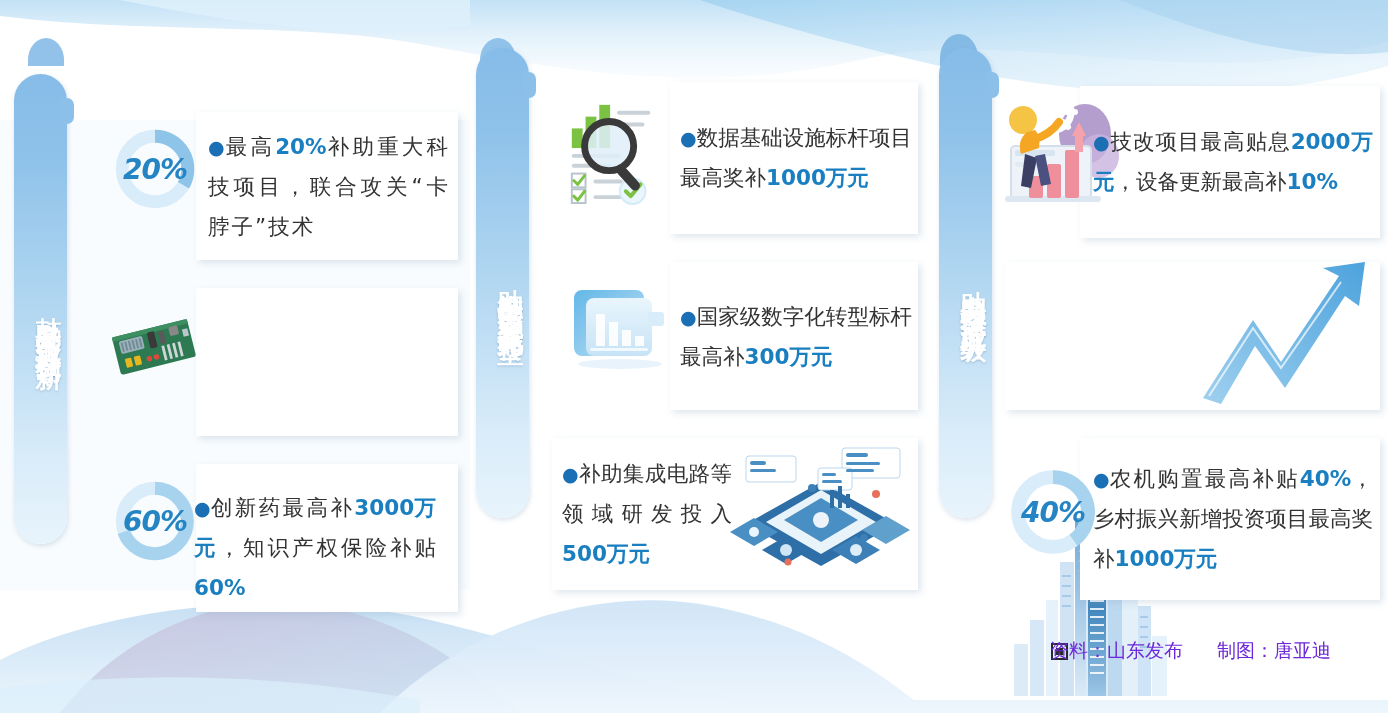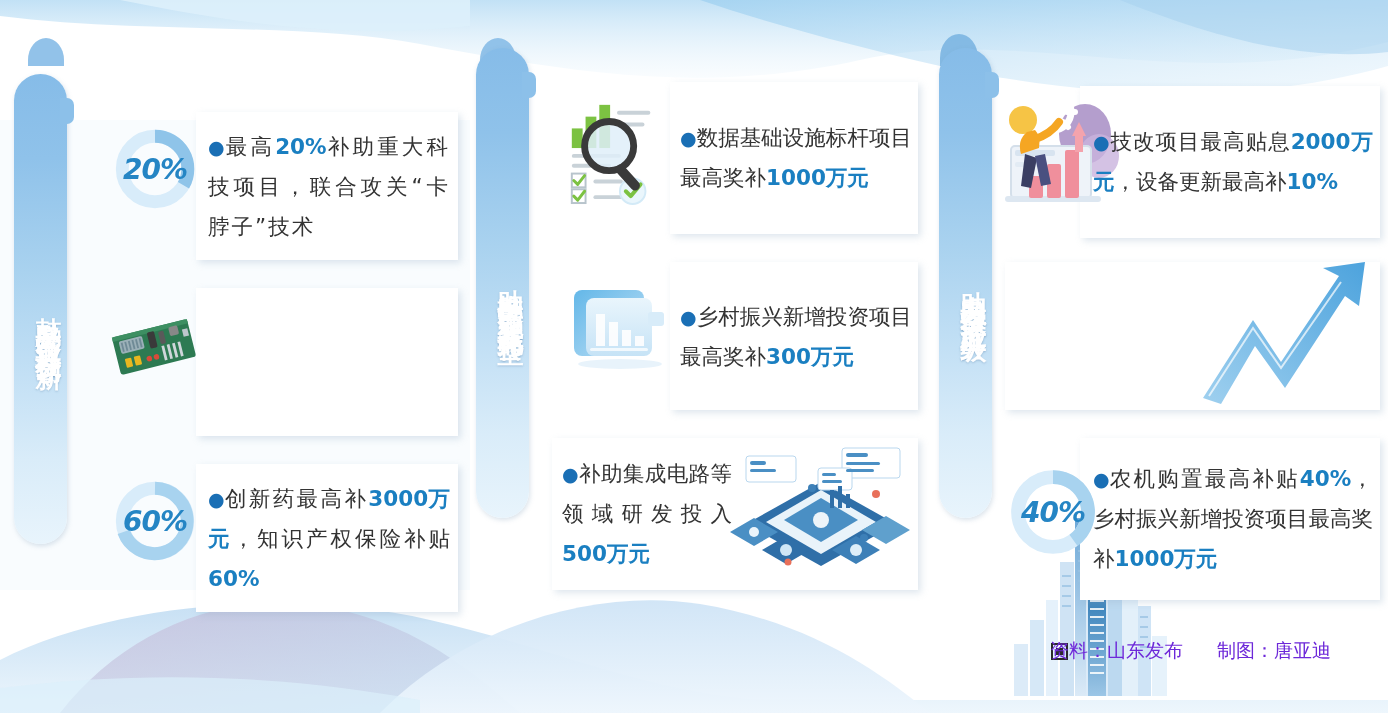--- a/index.html
+++ b/index.html
@@ -240,21 +240,21 @@
     </div>
 
     <div class="card" style="left:196px;top:438px;width:262px;height:148px;"></div>
     <div class="donut" style="left:112px;top:452px;width:86px;height:86px;">
       <svg viewBox="0 0 100 100" width="86" height="86">
         <circle cx="50" cy="50" r="38" fill="none" stroke="#d8ecfa" stroke-width="15"></circle>
         <path d="M50 12 A38 38 0 1 1 13.6 62.7" fill="none" stroke="#a8d3ef" stroke-width="15"></path>
       </svg>
       <div class="donut-label">60%</div>
     </div>
-    <div class="card-body" style="left:208px;top:444px;width:242px;height:138px;">
+    <div class="card-body" style="left:194px;top:444px;width:242px;height:138px;align-items:flex-end;">
       <div class="txt"><span class="bullet">●</span><span class="sp">创新药最高补</span><span class="hl">3000万元</span><span>，知识产权保险补贴</span><span class="hl">60%</span></div>
     </div>
   </div>
 
   <div class="column col2">
     <div class="banner"></div>
     <div class="banner-tab"></div>
     <div class="banner-text">助推民营企业智能化转型</div>
 
     <div class="card" style="left:208px;top:82px;width:248px;height:152px;"></div>
@@ -310,21 +310,21 @@
           <rect x="26" y="36" width="9" height="32"></rect>
           <rect x="39" y="44" width="9" height="24"></rect>
           <rect x="52" y="52" width="9" height="16"></rect>
           <rect x="65" y="58" width="9" height="10"></rect>
         </g>
         <rect x="20" y="70" width="58" height="3" rx="1.5" fill="#ffffff" opacity="0.75"></rect>
         <ellipse cx="50" cy="86" rx="42" ry="5" fill="#e2f0fa" opacity="0.8"></ellipse>
       </svg>
     </div>
     <div class="card-body" style="left:218px;top:268px;width:232px;height:138px;">
-      <div class="txt"><span class="bullet">●</span><span>乡村振兴新增投资项目最高奖补</span><span class="hl">300万元</span></div>
+      <div class="txt"><span class="bullet">●</span><span>国家级数字化转型标杆最高补</span><span class="hl">300万元</span></div>
     </div>
 
     <div class="card" style="left:90px;top:438px;width:366px;height:152px;"></div>
     <div class="card-body" style="left:100px;top:444px;width:170px;height:140px;">
       <div class="txt"><span class="bullet">●</span><span>补助集成电路等领域研发投入</span><span class="hl">500万元</span></div>
     </div>
     <div class="illus" style="left:264px;top:442px;width:190px;height:146px;">
       <svg viewBox="0 0 190 146" width="190" height="146">
         <g>
           <polygon points="95,40 170,82 95,124 20,82" fill="#2f6fa8"></polygon>

